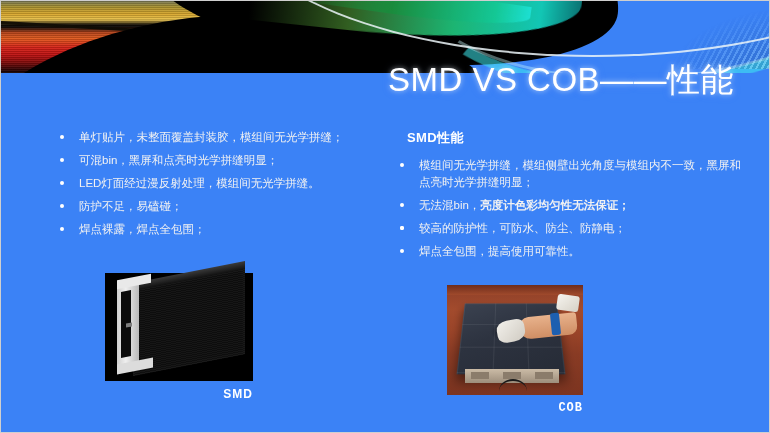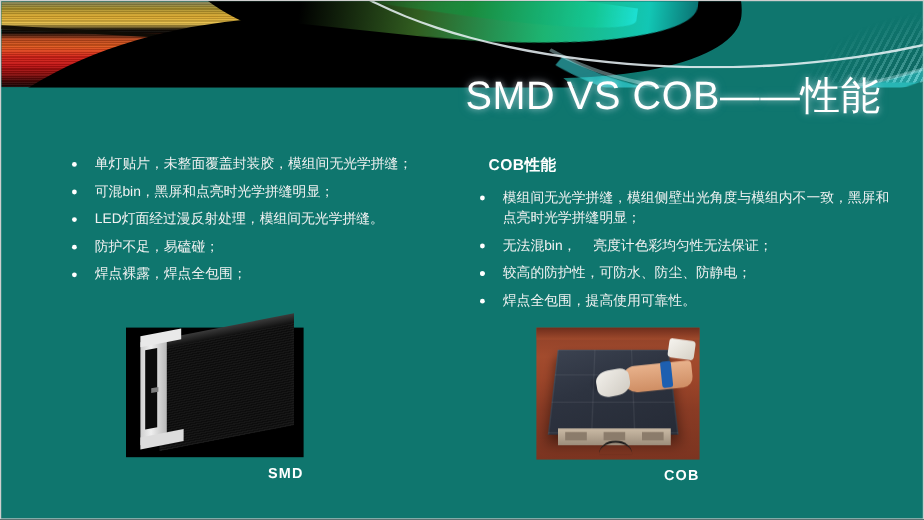--- a/index.html
+++ b/index.html
@@ -4,21 +4,21 @@
 <style>
   html, body {
     margin: 0;
     padding: 0;
     background: #1a1a1a;
   }
   #slide {
     position: relative;
     width: 770px;
     height: 433px;
-    background: #0f766e;
+    background: #3b82f6;
     overflow: hidden;
     border: 1px solid #cfcfcf;
     box-sizing: border-box;
     font-family: "Liberation Sans", "DejaVu Sans", sans-serif;
   }
 
   
   #banner {
     position: absolute;
     left: 0; top: 0;
@@ -214,28 +214,28 @@
   }
   ul.bullets li .dot {
     position: absolute;
     left: 7px;
     top: 6px;
     width: 4px;
     height: 4px;
     background: #ffffff;
     border-radius: 50%;
   }
-  .strong { font-weight: normal; margin-left: 14px; }
+  .strong { font-weight: bold; }
 
   
   .figure {
     position: absolute;
   }
   #fig-smd { left: 104px; top: 272px; width: 148px; }
-  #fig-cob { left: 446px; top: 272px; width: 136px; }
+  #fig-cob { left: 446px; top: 284px; width: 136px; font-family: Liberation Mono, monospace; }
 
   .cap {
     text-align: right;
     color: #ffffff;
     font-size: 12px;
     font-weight: bold;
     letter-spacing: 1px;
     margin-top: 6px;
   }
 
@@ -431,21 +431,21 @@
         <span>防护不足，易磕碰；</span>
       </li>
       <li>
         <span class="dot"></span>
         <span>焊点裸露，焊点全包围；</span>
       </li>
     </ul>
   </div>
 
   <div class="col" id="col-cob">
-    <div class="col-head">COB性能</div>
+    <div class="col-head">SMD性能</div>
     <ul class="bullets">
       <li>
         <span class="dot"></span>
         <span>模组间无光学拼缝，模组侧壁出光角度与模组内不一致，黑屏和点亮时光学拼缝明显；</span>
       </li>
       <li>
         <span class="dot"></span>
         <span>无法混bin，</span><span class="strong">亮度计色彩均匀性无法保证；</span>
       </li>
       <li>

